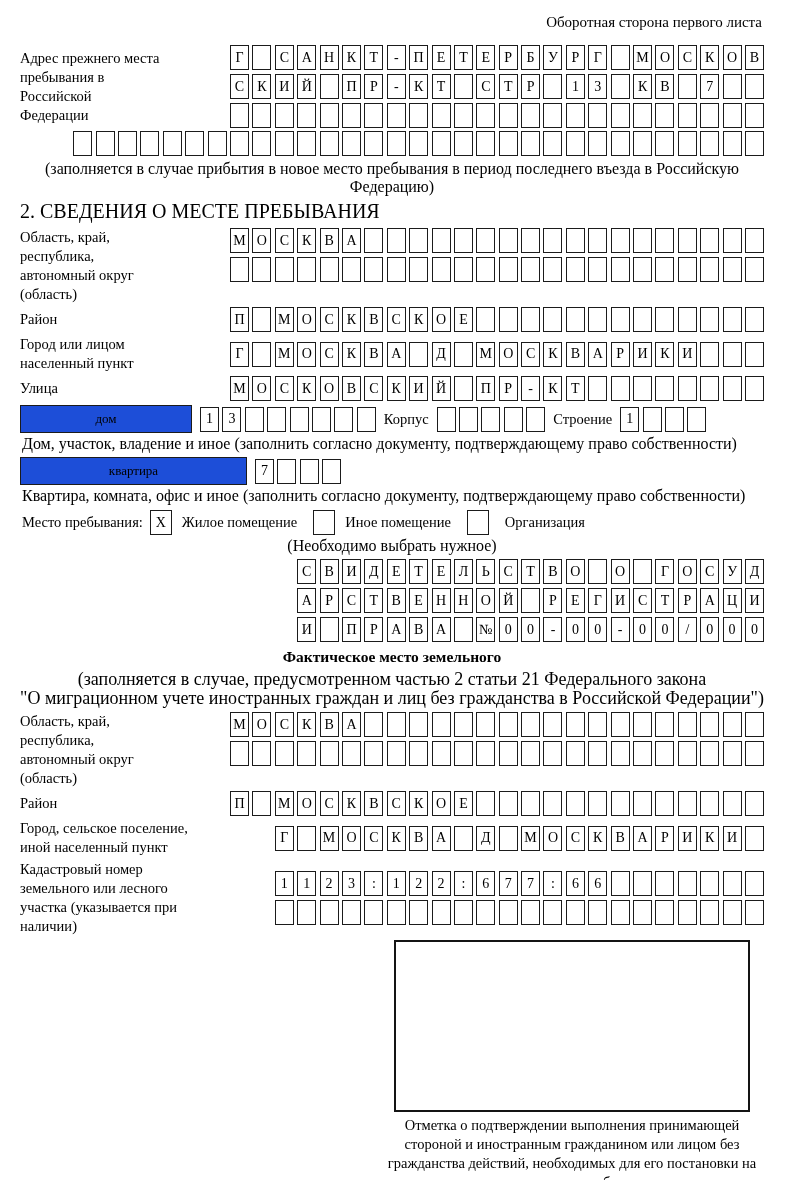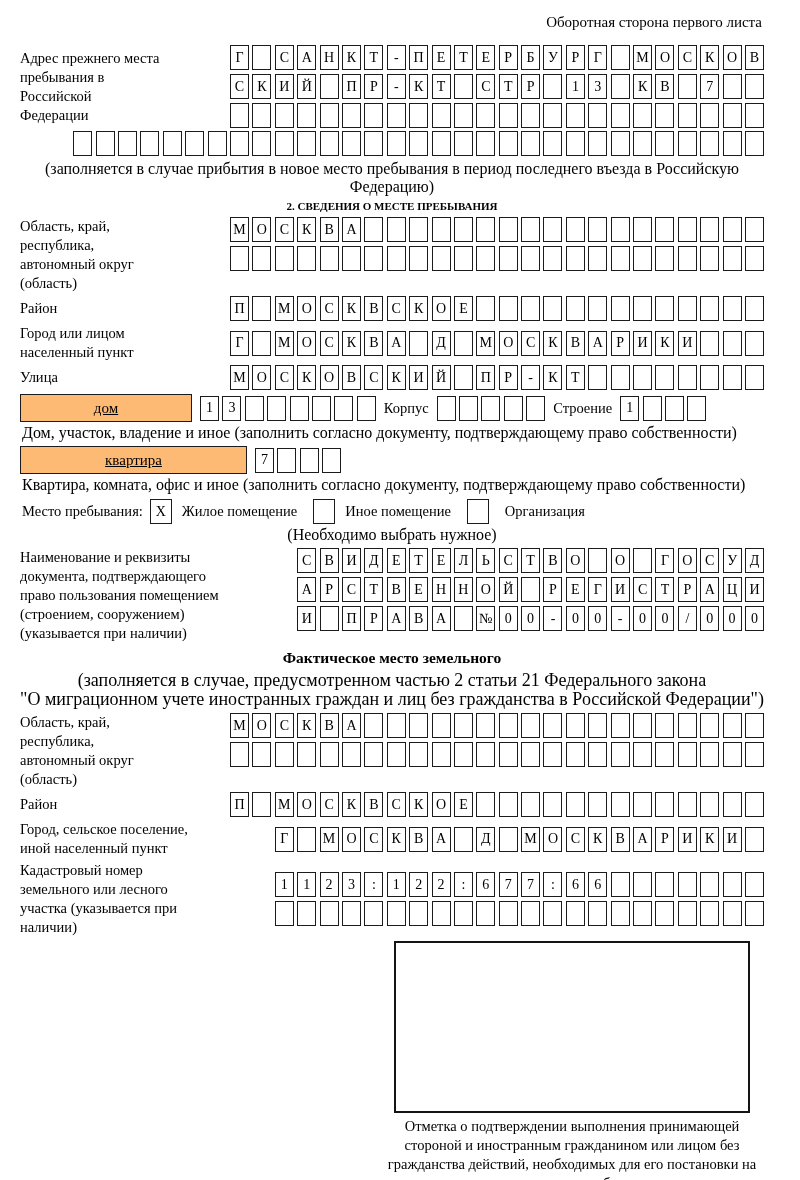--- a/index.html
+++ b/index.html
@@ -25,29 +25,29 @@
   .boxrow { display: flex; margin-bottom: 4px; }
   .boxrow:last-child { margin-bottom: 0; }
   .cbox {
     width: 17px; height: 23px; border: 1.6px solid #1b1b1b;
     margin-right: 3.4px; display: flex; align-items: center; justify-content: center;
     font-size: 14px; line-height: 1; flex: 0 0 auto; background: #fff;
   }
   .cbox:last-child { margin-right: 0; }
 
   .caption { text-align: center; font-size: 16px; line-height: 18px; margin: 1px 0 3px 0; }
-  .sec-title { text-align: center; font-weight: bold; font-size: 11px; margin: 4px 0 5px 0; }
+  .sec-title { font-weight: normal; font-size: 20px; margin: 4px 0 5px 0; }
   .sub-title { text-align: center; font-weight: bold; font-size: 15.5px; margin: 6px 0 4px 0; }
   .sub-note { text-align: center; font-size: 18px; line-height: 18.5px; margin: 0; }
 
   
   .inline-row { display: flex; align-items: center; margin: 4px 0 2px 0; }
   .labelbox {
     border: 1.8px solid #1b1b1b; height: 26px; display: flex;
-    align-items: center; justify-content: center; font-size: 15px; background: #fdba74; text-decoration: underline;
+    align-items: center; justify-content: center; font-size: 13px; background: #1d4ed8;
   }
   .labelbox.house { width: 170px; }
   .labelbox.apt { width: 225px; }
   .inline-label { font-size: 14.5px; margin: 0 8px; }
   .inline-row .boxrow { margin-left: 8px; margin-bottom: 0; }
 
   
   .check-row { display: flex; align-items: center; font-size: 14.5px; margin: 5px 0 2px 2px; }
   .checkbox {
     width: 20px; height: 23px; border: 1.6px solid #1b1b1b; display: flex;
@@ -389,21 +389,20 @@
     <span class="checkbox gap-s">X</span>
     <span class="gap-m">Жилое помещение</span>
     <span class="checkbox gap-l"></span>
     <span class="gap-m">Иное помещение</span>
     <span class="checkbox gap-l"></span>
     <span class="gap-l">Организация</span>
   </div>
   <div class="caption">(Необходимо выбрать нужное)</div>
 
   <div class="frow" style="margin-top:4px;">
-    <div class="flabel w225">Наименование и реквизиты документа, подтверждающего право пользования помещением (строением, сооружением) (указывается при наличии)</div>
     <div class="fboxes">
       <div class="boxrow">
           <span class="cbox">С</span>
           <span class="cbox">В</span>
           <span class="cbox">И</span>
           <span class="cbox">Д</span>
           <span class="cbox">Е</span>
           <span class="cbox">Т</span>
           <span class="cbox">Е</span>
           <span class="cbox">Л</span>

